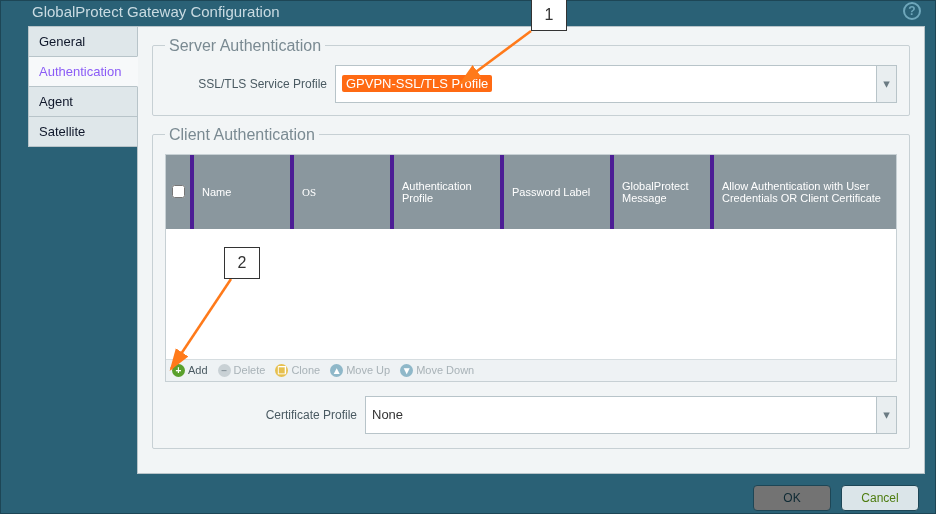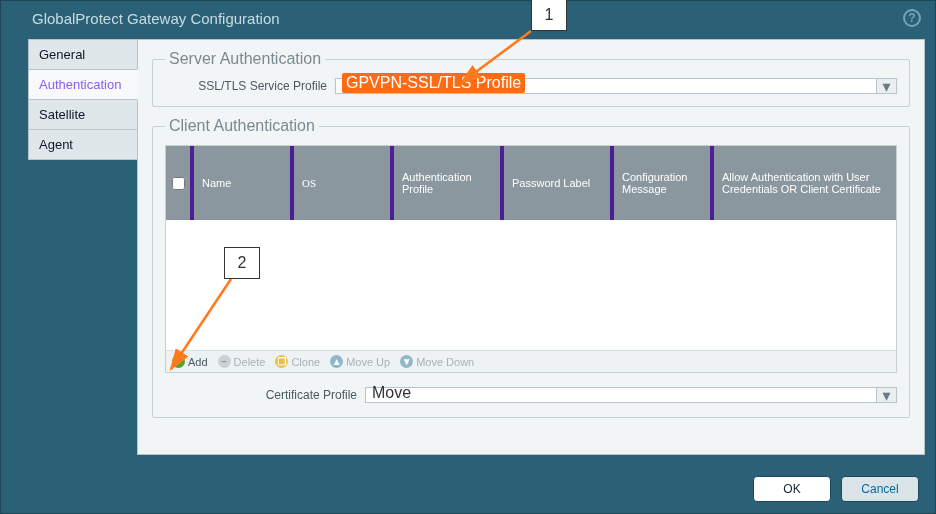--- a/index.html
+++ b/index.html
@@ -96,25 +96,25 @@
     font-size:12px;
     width:170px;
     text-align:right;
     padding-right:8px;
   }
   .select {
     flex:1;
     position:relative;
     background:#fff;
     border:1px solid #b8c4c9;
-    height:16px;
-    display:flex;
-    align-items:flex-end;
+    height:38px;
+    display:flex;
+    align-items:center;
     padding:0 6px;
-    font-size:16px;
+    font-size:13px;
   }
   .select .caret {
     position:absolute;
     right:0; top:0; bottom:0; width:20px;
     background:#e9eef0;
     border-left:1px solid #b8c4c9;
     display:flex;align-items:center;justify-content:center;
     color:#6b7b83;
   }
   .hl {
@@ -182,22 +182,22 @@
     gap:10px;
   }
   .footer button {
     min-width:78px;
     height:26px;
     border:1px solid #1d4656;
     border-radius:4px;
     font-size:12px;
     cursor:pointer;
   }
-  .btn-ok { background:#ffffff;color:#0f2a34; }
-  .btn-cancel { background:#dbe5e9;color:#0369a1; }
+  .btn-ok { background:#737373;color:#0f2a34; }
+  .btn-cancel { background:#dbe5e9;color:#4d7c0f; }
   
   .callout {
     position:absolute;
     background:#fff;
     border:1px solid #333;
     width:36px;height:32px;
     display:flex;align-items:center;justify-content:center;
     font-size:16px;
     z-index:50;
   }
@@ -209,22 +209,22 @@
 <div class="dialog">
   <div class="titlebar">
     <span>GlobalProtect Gateway Configuration</span>
     <span class="help-icon">?</span>
   </div>
 
   <div class="body">
     <div class="tabs">
       <div class="tab"><span>General</span></div>
       <div class="tab active"><span>Authentication</span></div>
+      <div class="tab"><span>Agent</span></div>
       <div class="tab"><span>Satellite</span></div>
-      <div class="tab"><span>Agent</span></div>
     </div>
 
     <div class="panel">
 
       <fieldset>
         <legend>Server Authentication</legend>
         <div class="row">
           <div class="label">SSL/TLS Service Profile</div>
           <div class="select">
             <span class="hl">GPVPN-SSL/TLS Profile</span>
@@ -238,21 +238,21 @@
 
         <div class="grid">
           <div class="ghead">
             <div class="gc chk">
                 <input type="checkbox" style="">
               </div>
             <div class="gc name">Name</div>
             <div class="gc os">OS</div>
             <div class="gc auth">Authentication Profile</div>
             <div class="gc pass">Password Label</div>
-            <div class="gc msg">Configuration Message</div>
+            <div class="gc msg">GlobalProtect Message</div>
             <div class="gc allow">Allow Authentication with User Credentials OR Client Certificate</div>
           </div>
           <div class="gbody"></div>
           <div class="gtoolbar">
             <span class="btn enabled">
                 <span class="ic add">+</span>
                 <span>Add</span>
               </span>
             <span class="btn">
                 <span class="ic del">–</span>
@@ -269,21 +269,21 @@
             <span class="btn">
                 <span class="ic down">▼</span>
                 <span>Move Down</span>
               </span>
           </div>
         </div>
 
         <div class="row" style="margin-top:14px;">
           <div class="label" style="width:200px;">Certificate Profile</div>
           <div class="select">
-            <span>Move</span>
+            <span>None</span>
             <span class="caret">▾</span>
           </div>
         </div>
       </fieldset>
 
     </div>
   </div>
 
   <div class="footer">
     <button class="btn-ok"><span>OK</span></button>

